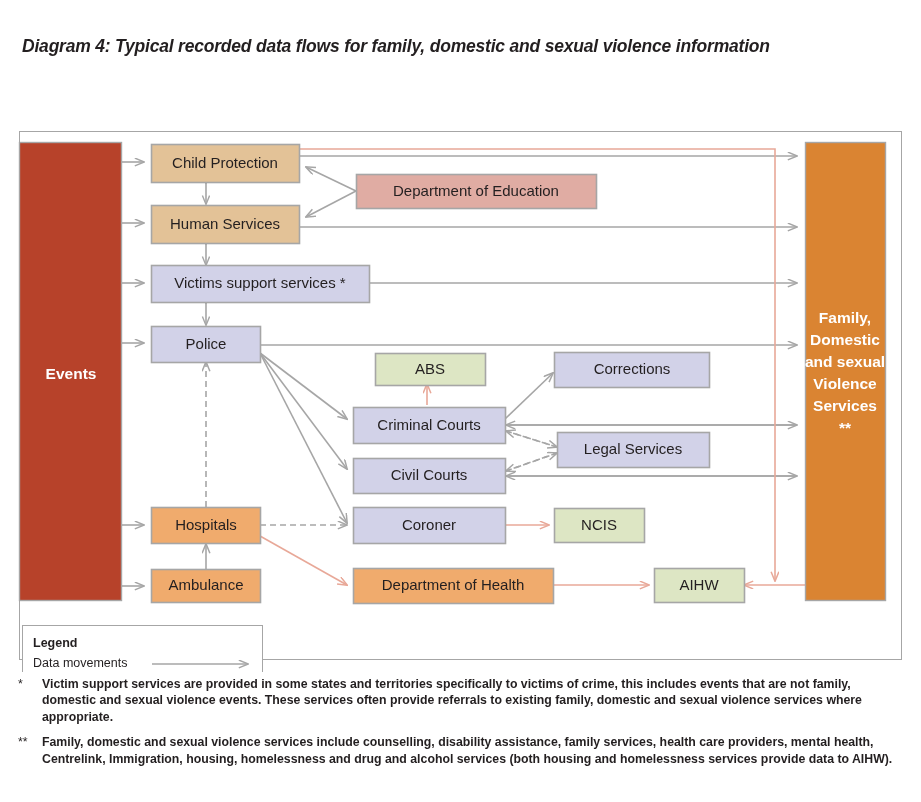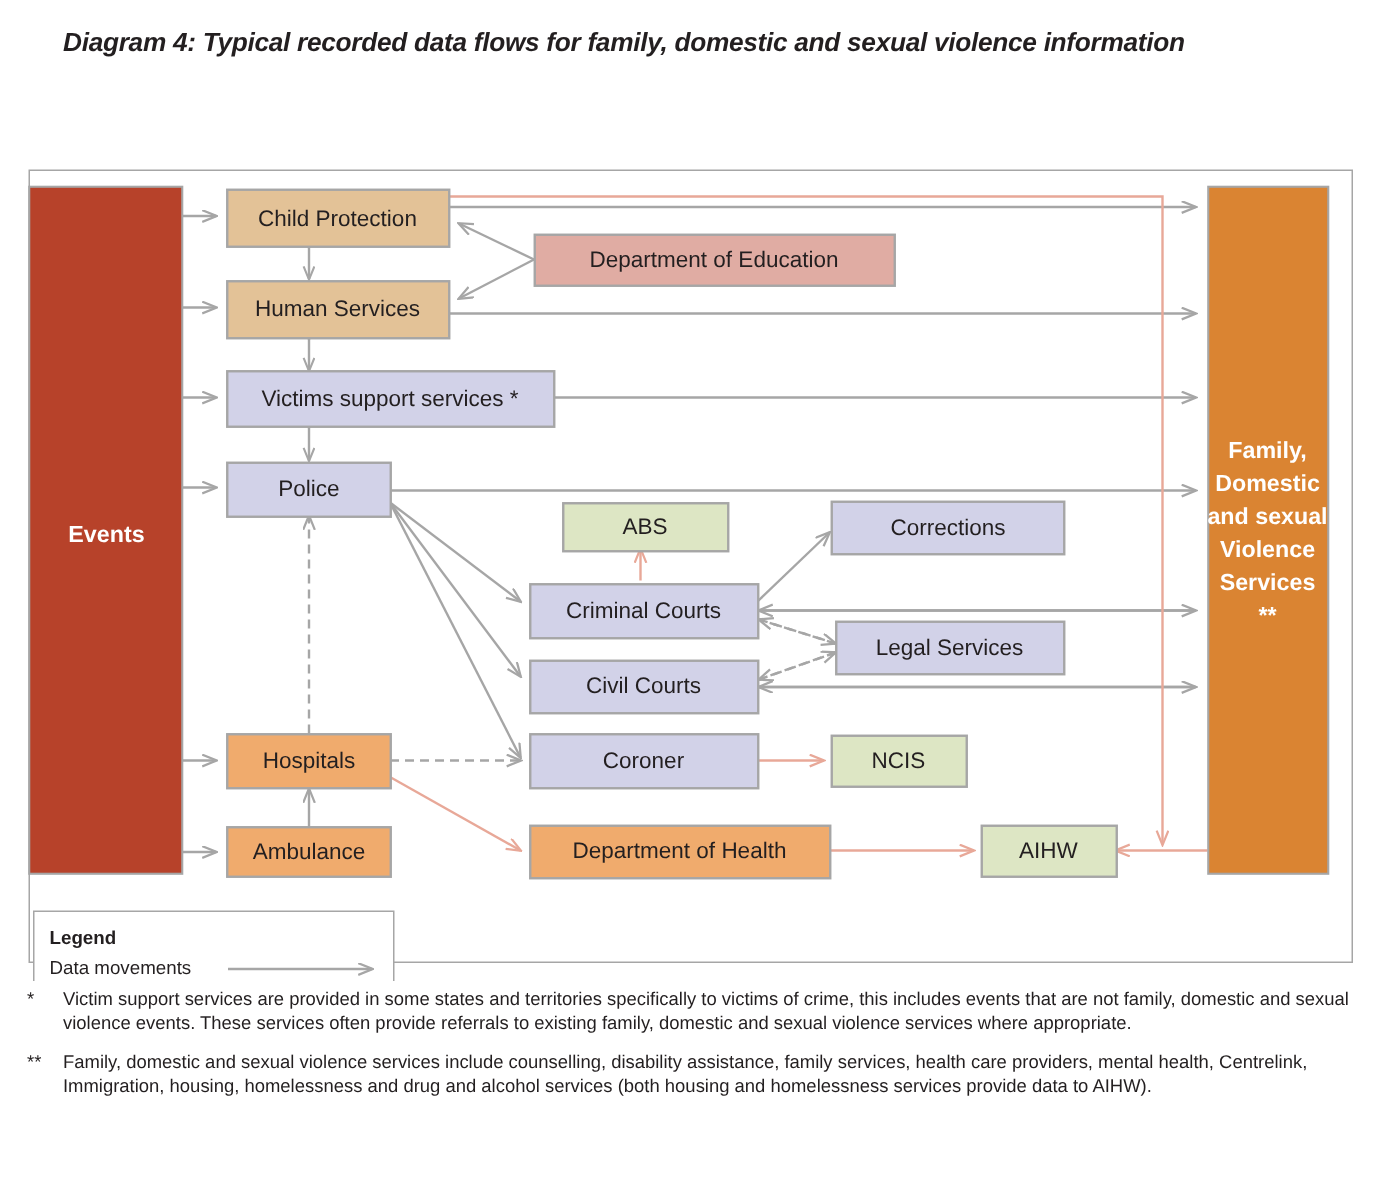--- a/index.html
+++ b/index.html
@@ -8,23 +8,22 @@
     background:#ffffff;
     font-family:"Liberation Sans", sans-serif;
     color:#231f20;
     overflow:hidden;
   }
   #page-title{
     font-style:italic;
     font-weight:bold;
     font-size:17.5px;
     letter-spacing:-0.2px;
-    padding:18px 0 0 22px;
+    padding:36px 0 0 22px;
     white-space:nowrap;
-    margin-left:20px;
   }
   #diagram-wrap{position:relative;width:921px;height:615px;}
   svg#diagram{position:absolute;left:0;top:0;}
   .box-label{
     font-family:"Liberation Sans", sans-serif;
     font-size:15px;
     fill:#231f20;
     text-anchor:middle;
     dominant-baseline:middle;
   }
@@ -46,21 +45,21 @@
     font-size:12.5px;fill:#231f20;
     dominant-baseline:middle;
   }
   .notes{
     padding:4px 14px 0 18px;
     font-size:12.3px;
     line-height:1.34;
   }
   .note-row{display:flex;margin-bottom:9px;}
   .note-mark{width:24px;flex:0 0 24px;}
-  .note-body{flex:1;}
+  .note-body{flex:1;font-weight:bold;}
 </style>
 </head>
 <body>
 
 <div id="page-title">Diagram 4: Typical recorded data flows for family, domestic and sexual violence information</div>
 
 <div id="diagram-wrap">
 <svg id="diagram" width="921" height="615" viewBox="0 0 921 615" xmlns="http://www.w3.org/2000/svg">
   <defs>
     <marker id="ah-grey" markerWidth="11" markerHeight="11" refX="9.6" refY="4.3" orient="auto" markerUnits="userSpaceOnUse">

